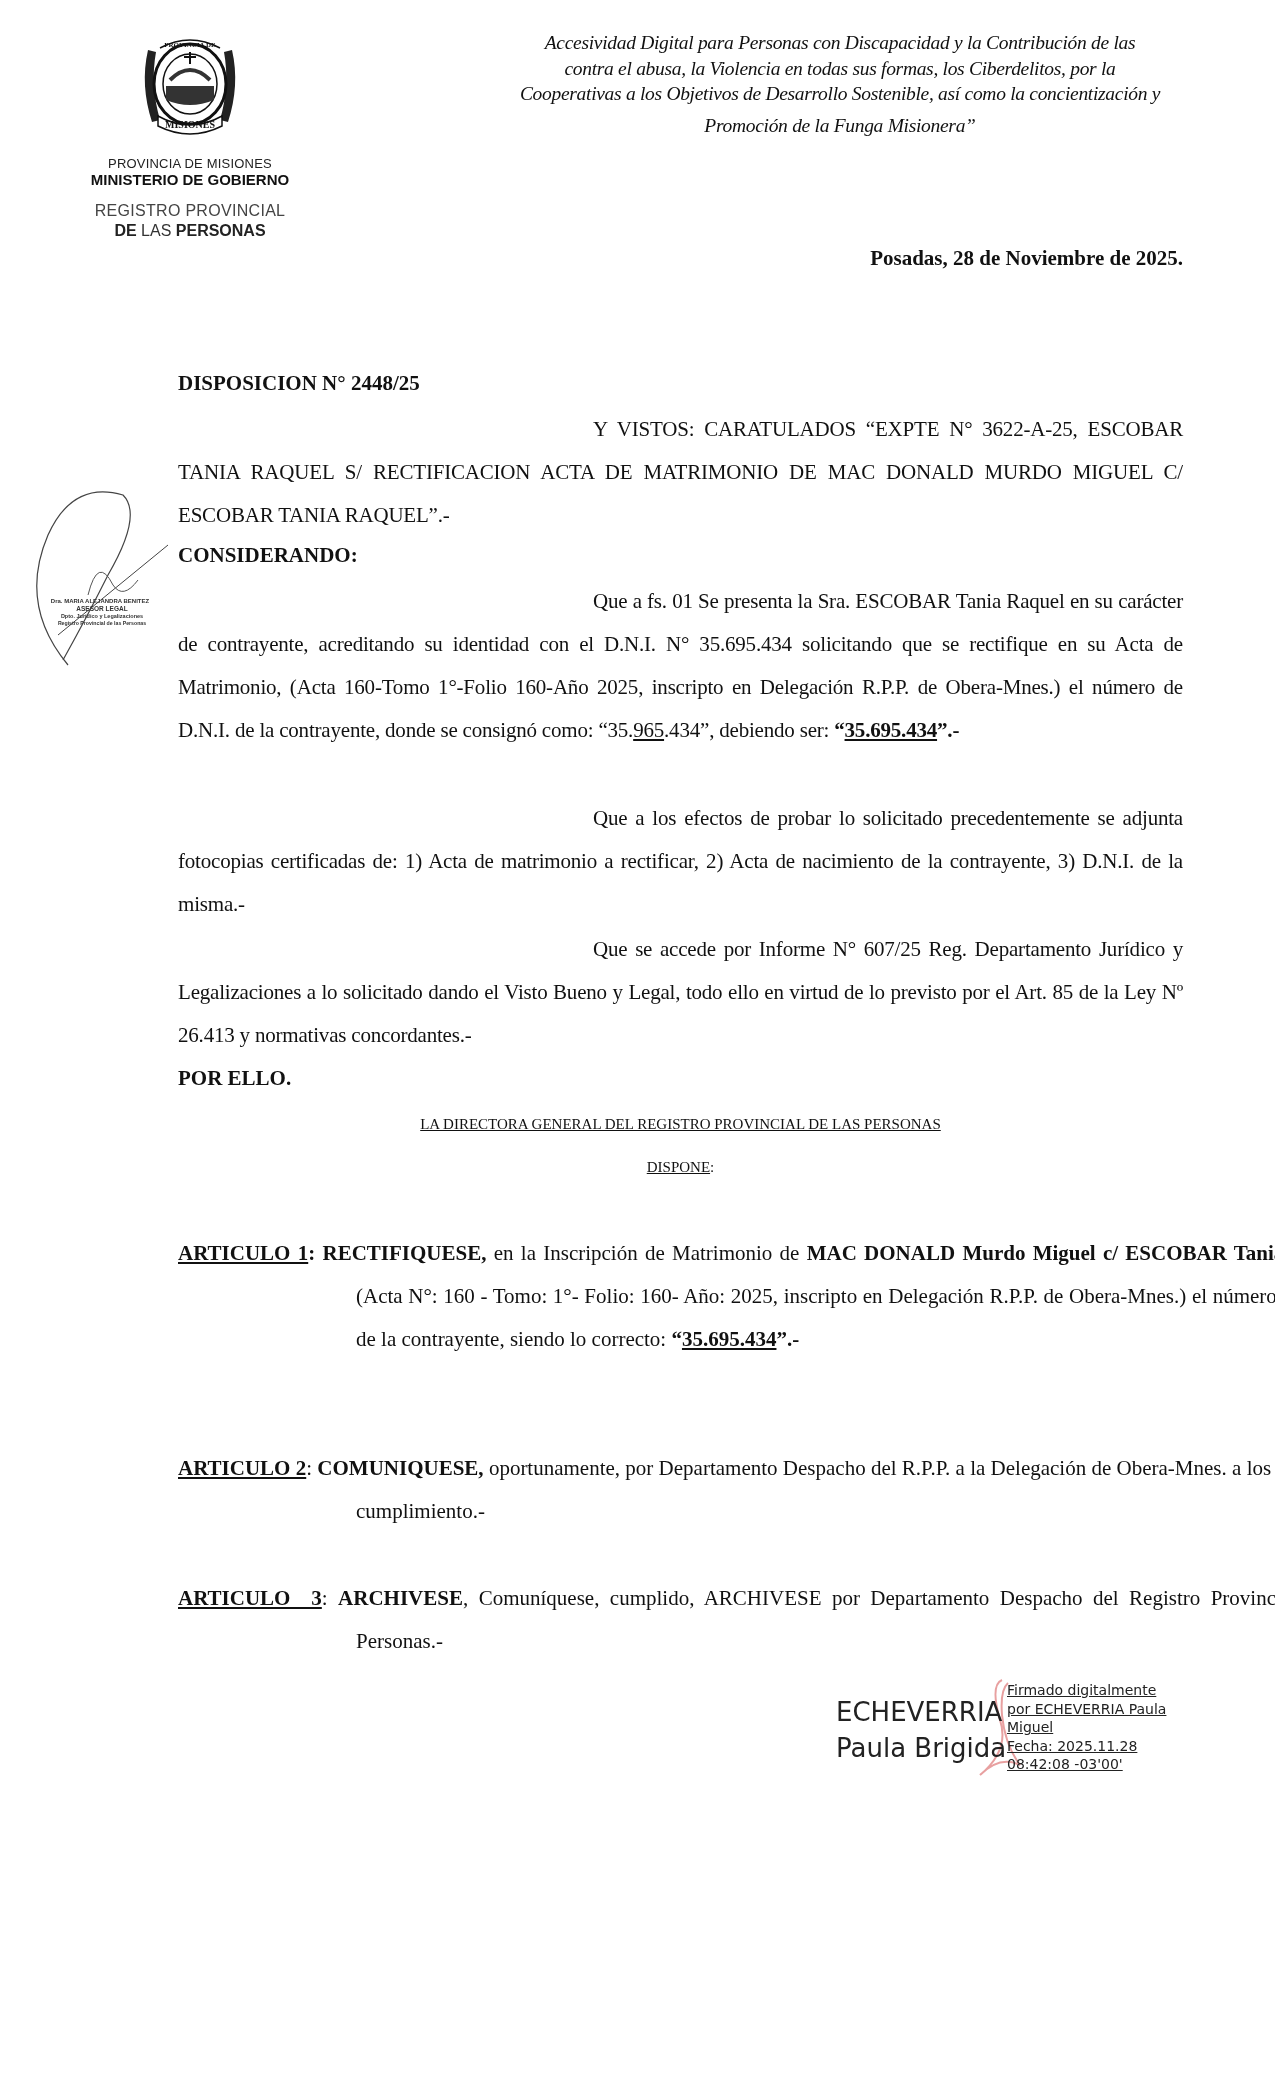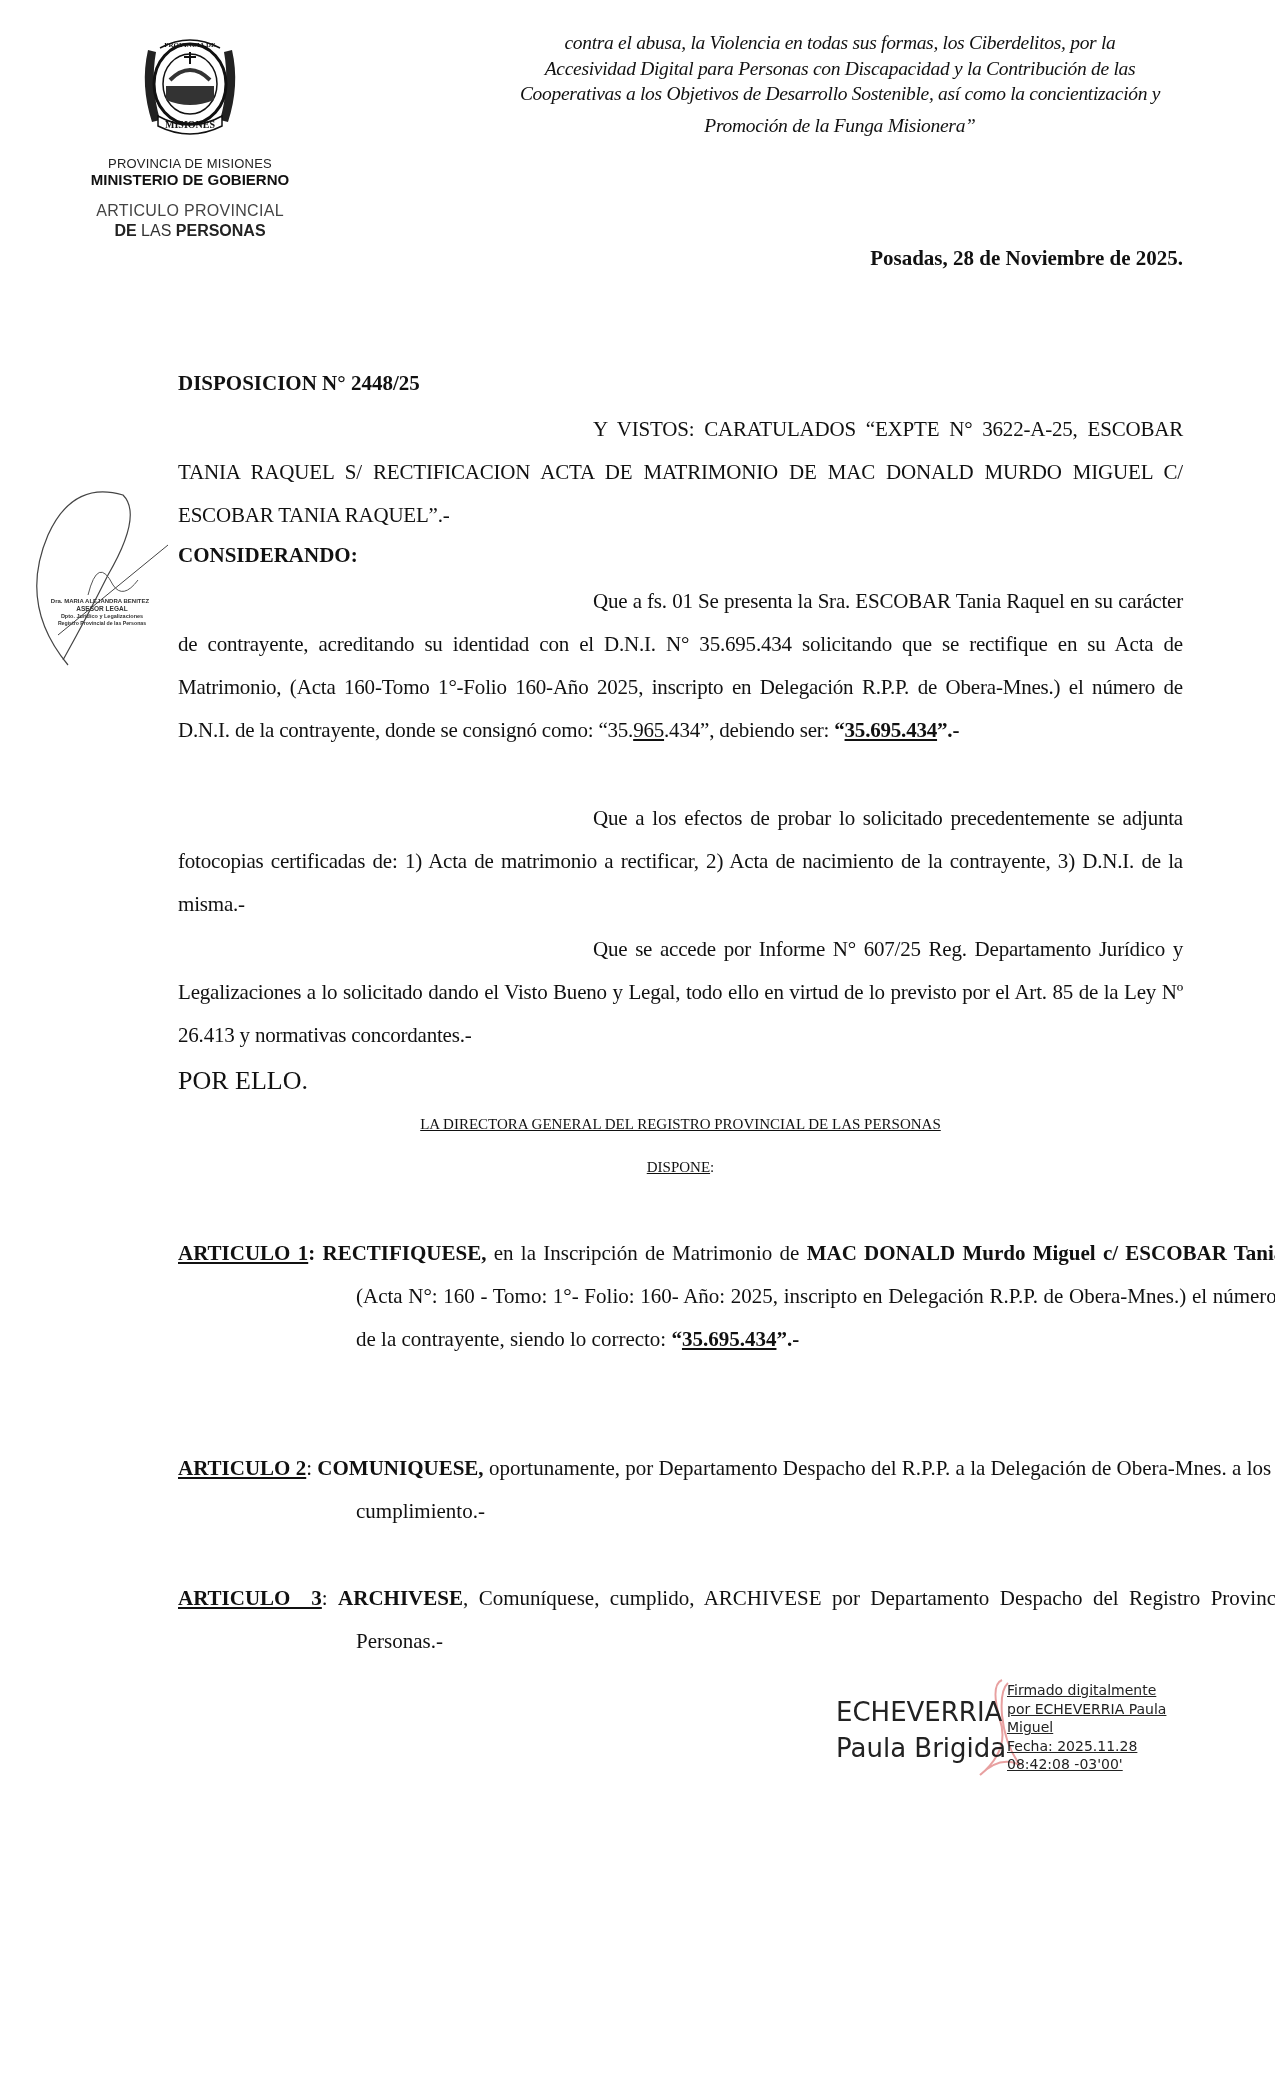--- a/index.html
+++ b/index.html
@@ -27,21 +27,21 @@
   .body-p { left:178px; width:1005px; font-size:21px; line-height:43px; text-align:justify; letter-spacing:-0.2px; }
   .b { font-weight:bold; }
   .u { text-decoration:underline; }
 
   #disposicion { left:178px; top:371px; font-size:21px; font-weight:bold; }
   #vistos { top:408px; text-align-last:left; }
   #considerando { left:178px; top:543px; font-size:21px; font-weight:bold; }
   #p1 { top:580px; }
   #p2 { top:797px; }
   #p3 { top:928px; }
-  #porello { left:178px; top:1066px; font-size:26px; font-weight:normal; }
+  #porello { left:178px; top:1066px; font-size:21px; font-weight:bold; }
   #directora { left:178px; width:1005px; top:1103px; font-size:15px; font-weight:normal; text-align:center; line-height:43px; }
 
   .art { left:178px; width:1005px; font-size:21px; line-height:43px; text-align:justify; }
   .art-hang { padding-left:178px; text-indent:-178px; }
   #art1 { top:1232px; }
   #art2 { top:1447px; }
   #art3 { top:1577px; }
 
   
   #stamp { left:28px; top:485px; width:150px; height:190px; }
@@ -64,27 +64,27 @@
     <path d="M40 50 Q60 30 80 50" fill="none" stroke="#333" stroke-width="4"></path>
     <line x1="60" y1="22" x2="60" y2="34" stroke="#111" stroke-width="2"></line>
     <line x1="54" y1="27" x2="66" y2="27" stroke="#111" stroke-width="2"></line>
     <path d="M28 86 Q60 104 92 86 L92 96 Q60 112 28 96 Z" fill="#fff" stroke="#111" stroke-width="1.5"></path>
     <text x="60" y="98" font-size="10" text-anchor="middle" font-family="Liberation Serif, serif" font-weight="bold" fill="#111">MISIONES</text>
     <path d="M30 18 Q60 2 90 18" fill="none" stroke="#111" stroke-width="1.5"></path>
     <text x="60" y="17" font-size="7" text-anchor="middle" font-family="Liberation Serif, serif" font-weight="bold" fill="#111">PROVINCIA DE</text>
   </svg>
   <div class="logo-l1">PROVINCIA DE MISIONES</div>
   <div class="logo-l2">MINISTERIO DE GOBIERNO</div>
-  <div class="logo-l3">ARTICULO PROVINCIAL</div>
+  <div class="logo-l3">REGISTRO PROVINCIAL</div>
   <div class="logo-l4"><b>DE</b> <span>LAS</span> <b>PERSONAS</b></div>
 </div>
 
 <div id="motto" class="abs">
+  <div>Accesividad Digital para Personas con Discapacidad y la Contribución  de las</div>
   <div>contra el abusa, la Violencia   en todas sus formas, los Ciberdelitos, por la</div>
-  <div>Accesividad Digital para Personas con Discapacidad y la Contribución  de las</div>
   <div>Cooperativas a los Objetivos de Desarrollo Sostenible, así como la concientización y</div>
   <div class="m5">Promoción de la Funga Misionera”</div>
 </div>
 
 <div id="date-line" class="abs">Posadas, 28 de Noviembre de 2025.</div>
 
 <svg id="stamp" class="abs" viewBox="0 0 150 190">
   <path d="M40 180 Q-10 120 20 50 Q45 -5 95 10 Q115 30 80 90 Q60 130 35 175" fill="none" stroke="#444" stroke-width="1.2"></path>
   <line x1="30" y1="150" x2="140" y2="60" stroke="#444" stroke-width="1"></line>
   <path d="M60 110 Q70 70 85 100 Q95 115 110 95" fill="none" stroke="#555" stroke-width="1"></path>

